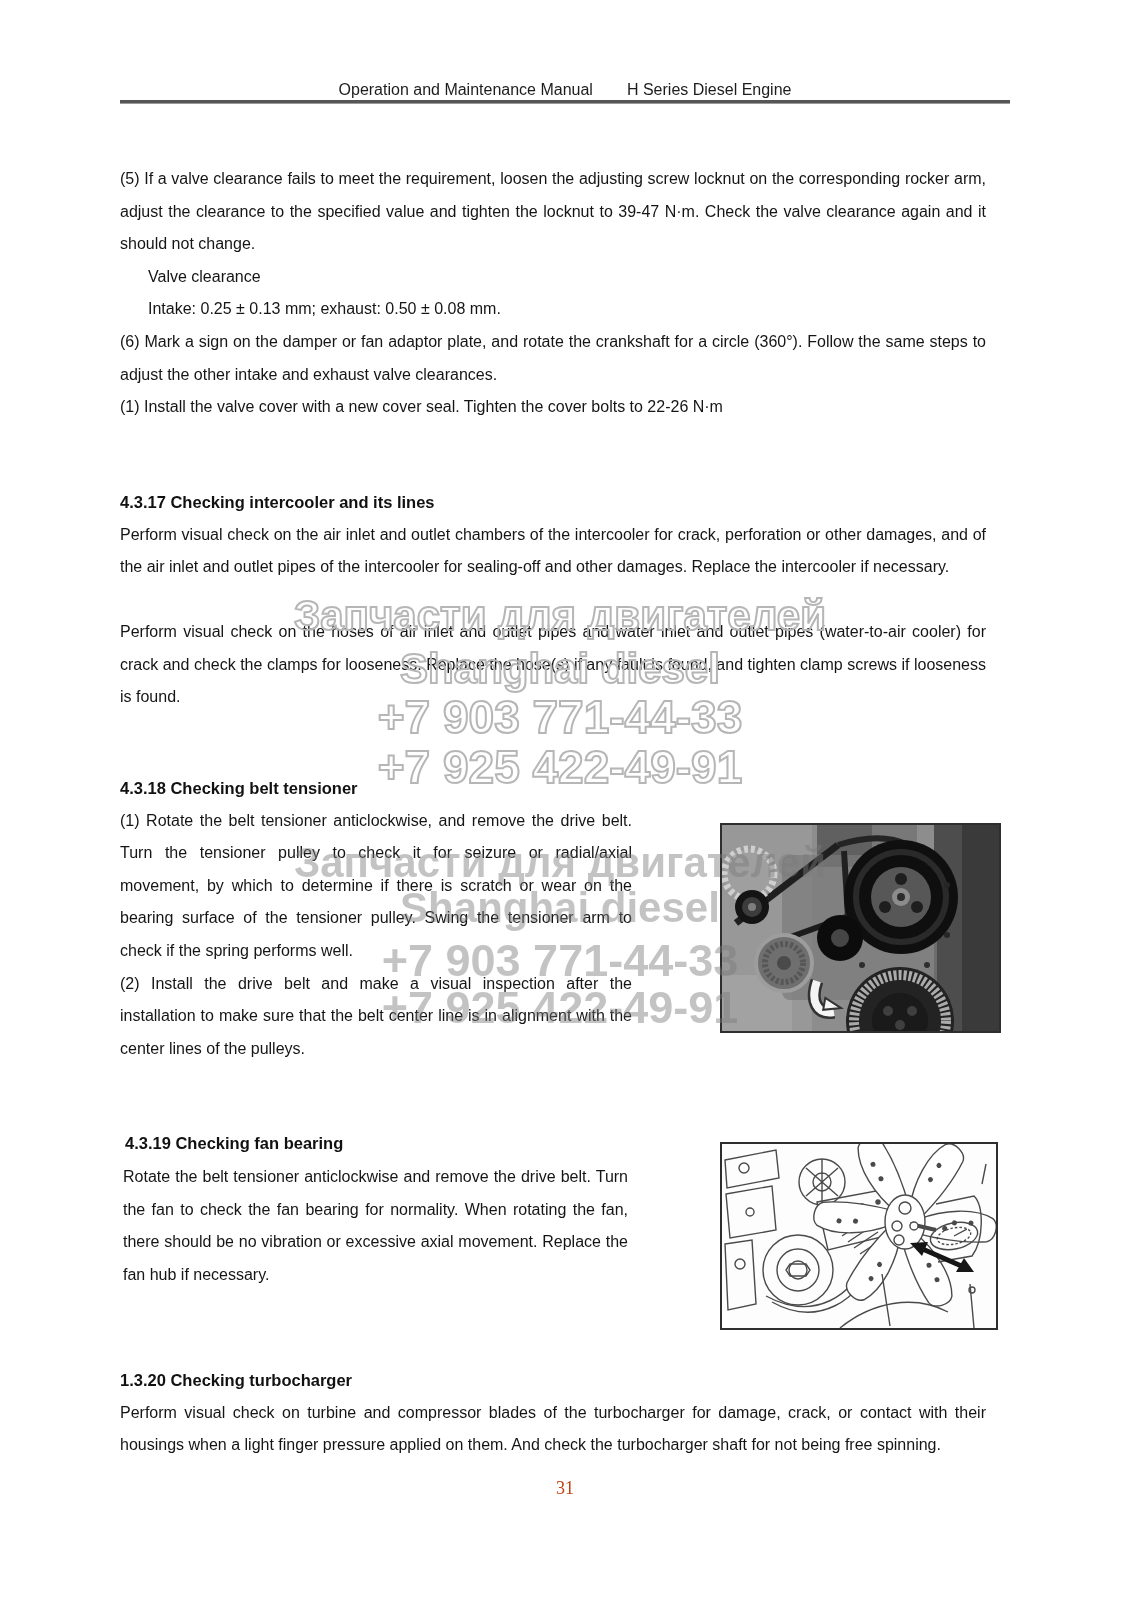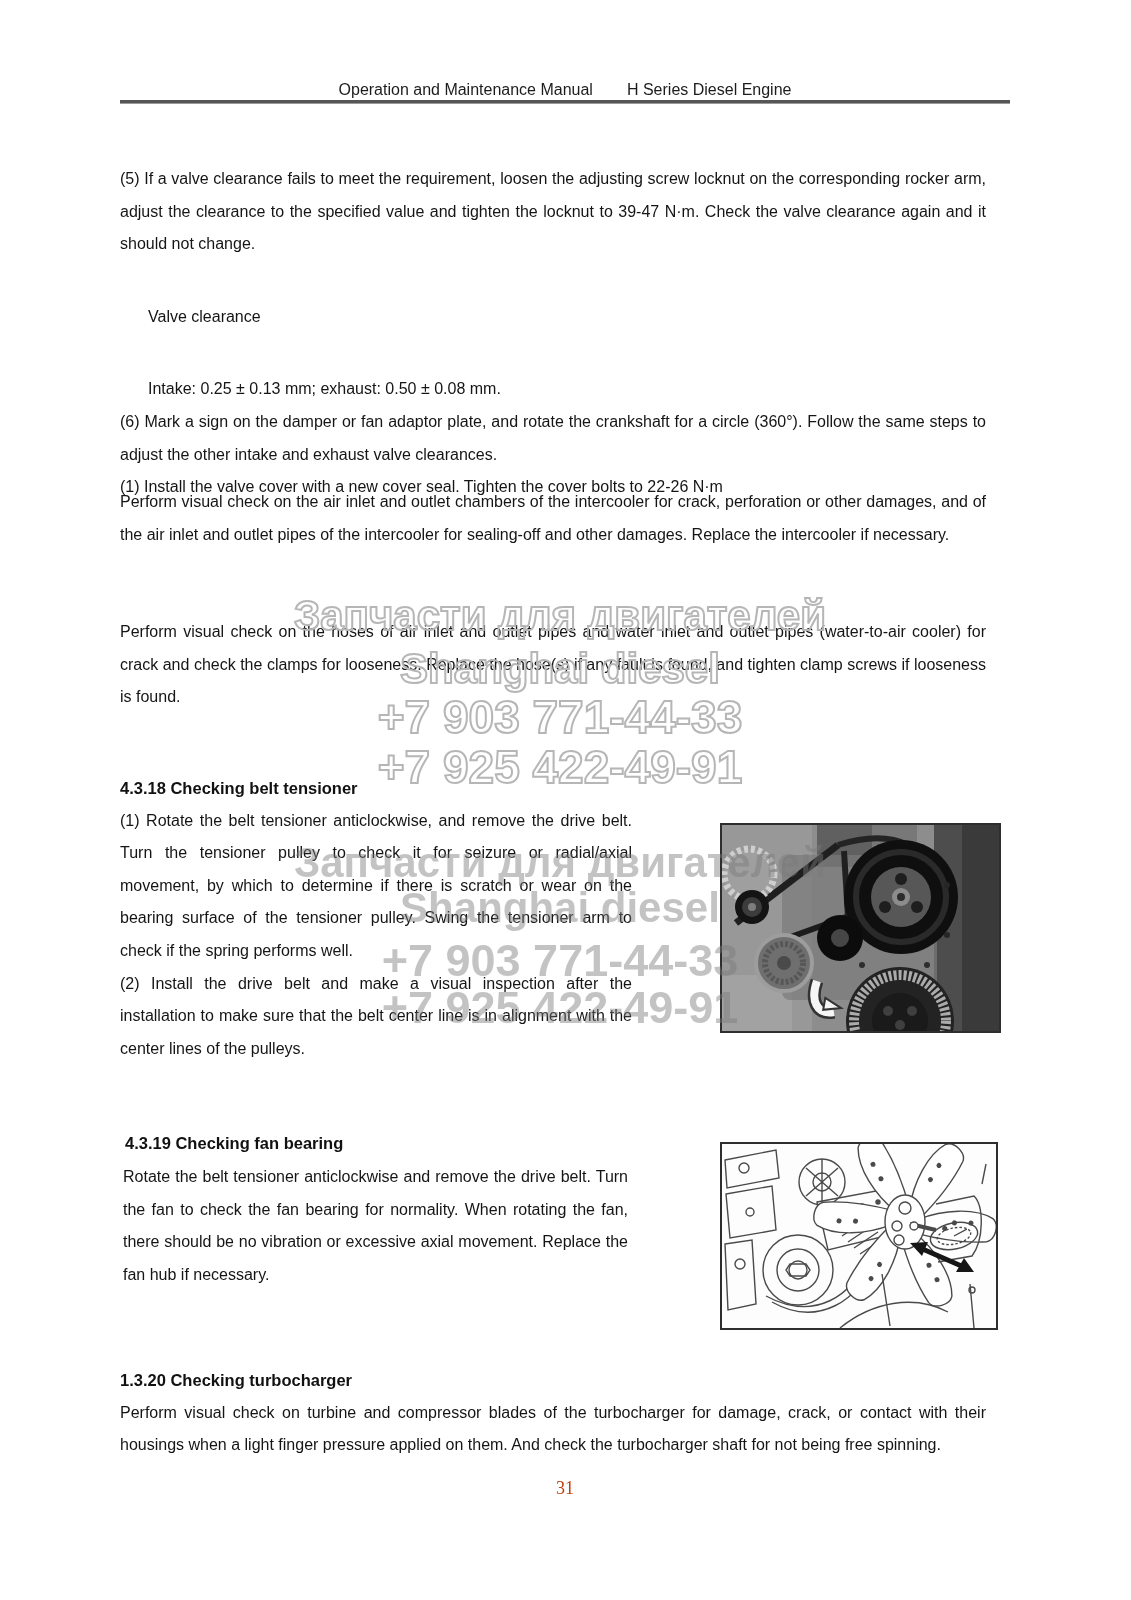--- a/index.html
+++ b/index.html
@@ -19,21 +19,21 @@
   }
   .header-text .gap { display:inline-block; width:34px; }
   .header-rule {
     left:120px; top:100px; width:890px; height:4px;
     background:#565656; border-bottom:1px solid #9a9a9a;
   }
 
   
   .tblock { font-size:16px; line-height:32.6px; }
   .just { text-align:justify; }
-  .indent { padding-left:28px;margin-top:40px; }
+  .indent { padding-left:28px; }
   h2.sec {
     font-size:16.5px; line-height:32.6px; font-weight:bold; color:#111;
   }
 
   .col-narrow { width:512px; }
   .full { width:866px; }
 
   
   .wm { pointer-events:none; white-space:nowrap; font-weight:bold; text-align:center; line-height:1; }
   .wm-outline {
@@ -66,20 +66,21 @@
 
   <div class="abs tblock full" style="left:120px; top:163px;">
     <p class="just">(5) If a valve clearance fails to meet the requirement, loosen the adjusting screw locknut on the corresponding rocker arm, adjust the clearance to the specified value and tighten the locknut to 39-47 N·m. Check the valve clearance again and it should not change.</p>
     <p class="indent">Valve clearance</p>
     <p class="indent">Intake: 0.25 ± 0.13 mm; exhaust: 0.50 ± 0.08 mm.</p>
     <p class="just">(6) Mark a sign on the damper or fan adaptor plate, and rotate the crankshaft for a circle (360°). Follow the same steps to adjust the other intake and exhaust valve clearances.</p>
     <p>(1) Install the valve cover with a new cover seal. Tighten the cover bolts to 22-26 N·m</p>
   </div>
 
   <div class="abs tblock full" style="left:120px; top:486px;">
+    <h2 class="sec">4.3.17 Checking intercooler and its lines</h2>
     <p class="just">Perform visual check on the air inlet and outlet chambers of the intercooler for crack, perforation or other damages, and of the air inlet and outlet pipes of the intercooler for sealing-off and other damages. Replace the intercooler if necessary.</p>
   </div>
   <div class="abs tblock full" style="left:120px; top:616px;">
     <p class="just">Perform visual check on the hoses of air inlet and outlet pipes and water inlet and outlet pipes (water-to-air cooler) for crack and check the clamps for looseness. Replace the hose(s) if any fault is found, and tighten clamp screws if looseness is found.</p>
   </div>
 
   <div class="abs wm wm-outline wm-c" style="top:579px; font-size:42px;">Запчасти для двигателей</div>
   <div class="abs wm wm-outline wm-c" style="top:632px; font-size:42px;">Shanghai diesel</div>
   <div class="abs wm wm-outline wm-c" style="top:678px; font-size:46px;">+7 903 771-44-33</div>
   <div class="abs wm wm-outline wm-c" style="top:728px; font-size:46px;">+7 925 422-49-91</div>

